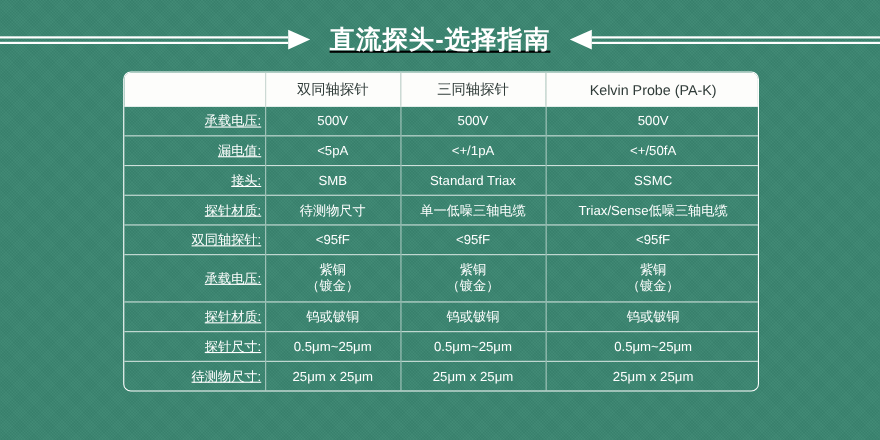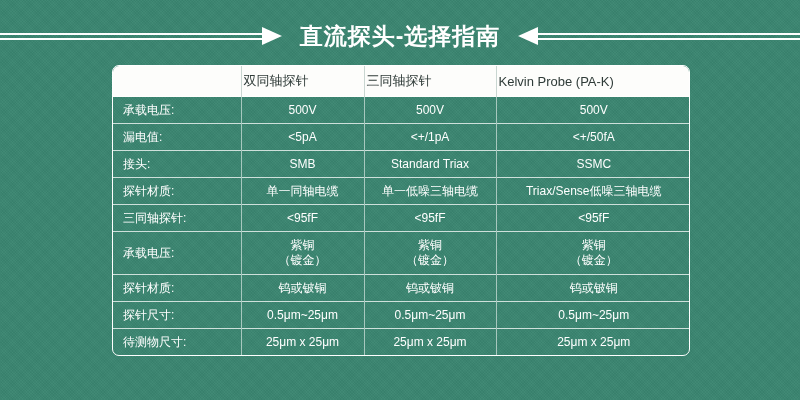--- a/index.html
+++ b/index.html
@@ -14,21 +14,21 @@
     position:absolute;inset:0;pointer-events:none;
     background-image:
       repeating-linear-gradient(45deg, rgba(255,255,255,.022) 0 1px, rgba(0,0,0,.018) 1px 2px),
       repeating-linear-gradient(-45deg, rgba(255,255,255,.018) 0 1px, rgba(0,0,0,.014) 1px 2px);
     opacity:.9;
   }
 
   
   #header{
     position:absolute;left:0;top:14px;width:800px;height:44px;
-    display:flex;align-items:center;justify-content:center;
+    display:flex;align-items:center;justify-content:center;text-decoration:underline;
   }
   .arrow{position:relative;height:18px;flex:1 1 auto;}
   .arrow .bar{
     position:absolute;left:0;right:0;height:2px;background:#ffffff;
   }
   .arrow .bar.b1{top:6px;}
   .arrow .bar.b2{top:11px;}
   .arrow .head{
     position:absolute;top:0;width:0;height:0;
     border-top:9px solid transparent;border-bottom:9px solid transparent;
@@ -55,38 +55,38 @@
   table{
     border-collapse:collapse;width:100%;table-layout:fixed;
   }
   col.c0{width:128px;}
   col.c1{width:123px;}
   col.c2{width:132px;}
   col.c3{width:195px;}
 
   thead td{
     background:#fdfdfb;color:#2f3b38;
-    font-size:13px;
+    font-size:13px;text-align:center;
     height:30px;padding:0 2px;
     border-right:1px solid #c9d6d1;
     white-space:nowrap;
   }
   thead td:last-child{border-right:none;}
   thead td.blank{background:#fdfdfb;}
 
   tbody td{
     color:#ffffff;font-size:12px;text-align:center;
     height:26px;padding:0 3px;
     border-top:1px solid rgba(255,255,255,.75);
     border-right:1px solid rgba(255,255,255,.55);
     white-space:nowrap;line-height:1.25;
   }
   tbody td:last-child{border-right:none;}
   tbody td.label{
-    text-align:left;padding-left:10px;
+    text-align:right;padding-left:10px;text-decoration:underline;
   }
   tbody tr.tall td{height:42px;}
   tbody td .l2{display:block;}
 </style>
 </head>
 <body>
 
 <div id="noise"></div>
 
 <div id="header">
@@ -137,26 +137,26 @@
           <td>&lt;+/50fA</td>
         </tr>
         <tr>
           <td class="label">接头:</td>
           <td>SMB</td>
           <td>Standard Triax</td>
           <td>SSMC</td>
         </tr>
         <tr>
           <td class="label">探针材质:</td>
-          <td>单一同轴电缆</td>
+          <td>待测物尺寸</td>
           <td>单一低噪三轴电缆</td>
           <td>Triax/Sense低噪三轴电缆</td>
         </tr>
         <tr>
-          <td class="label">三同轴探针:</td>
+          <td class="label">双同轴探针:</td>
           <td>&lt;95fF</td>
           <td>&lt;95fF</td>
           <td>&lt;95fF</td>
         </tr>
         <tr class="tall">
           <td class="label">承载电压:</td>
           <td>
             <span class="l2">紫铜</span>
             <span class="l2">（镀金）</span>
           </td>

